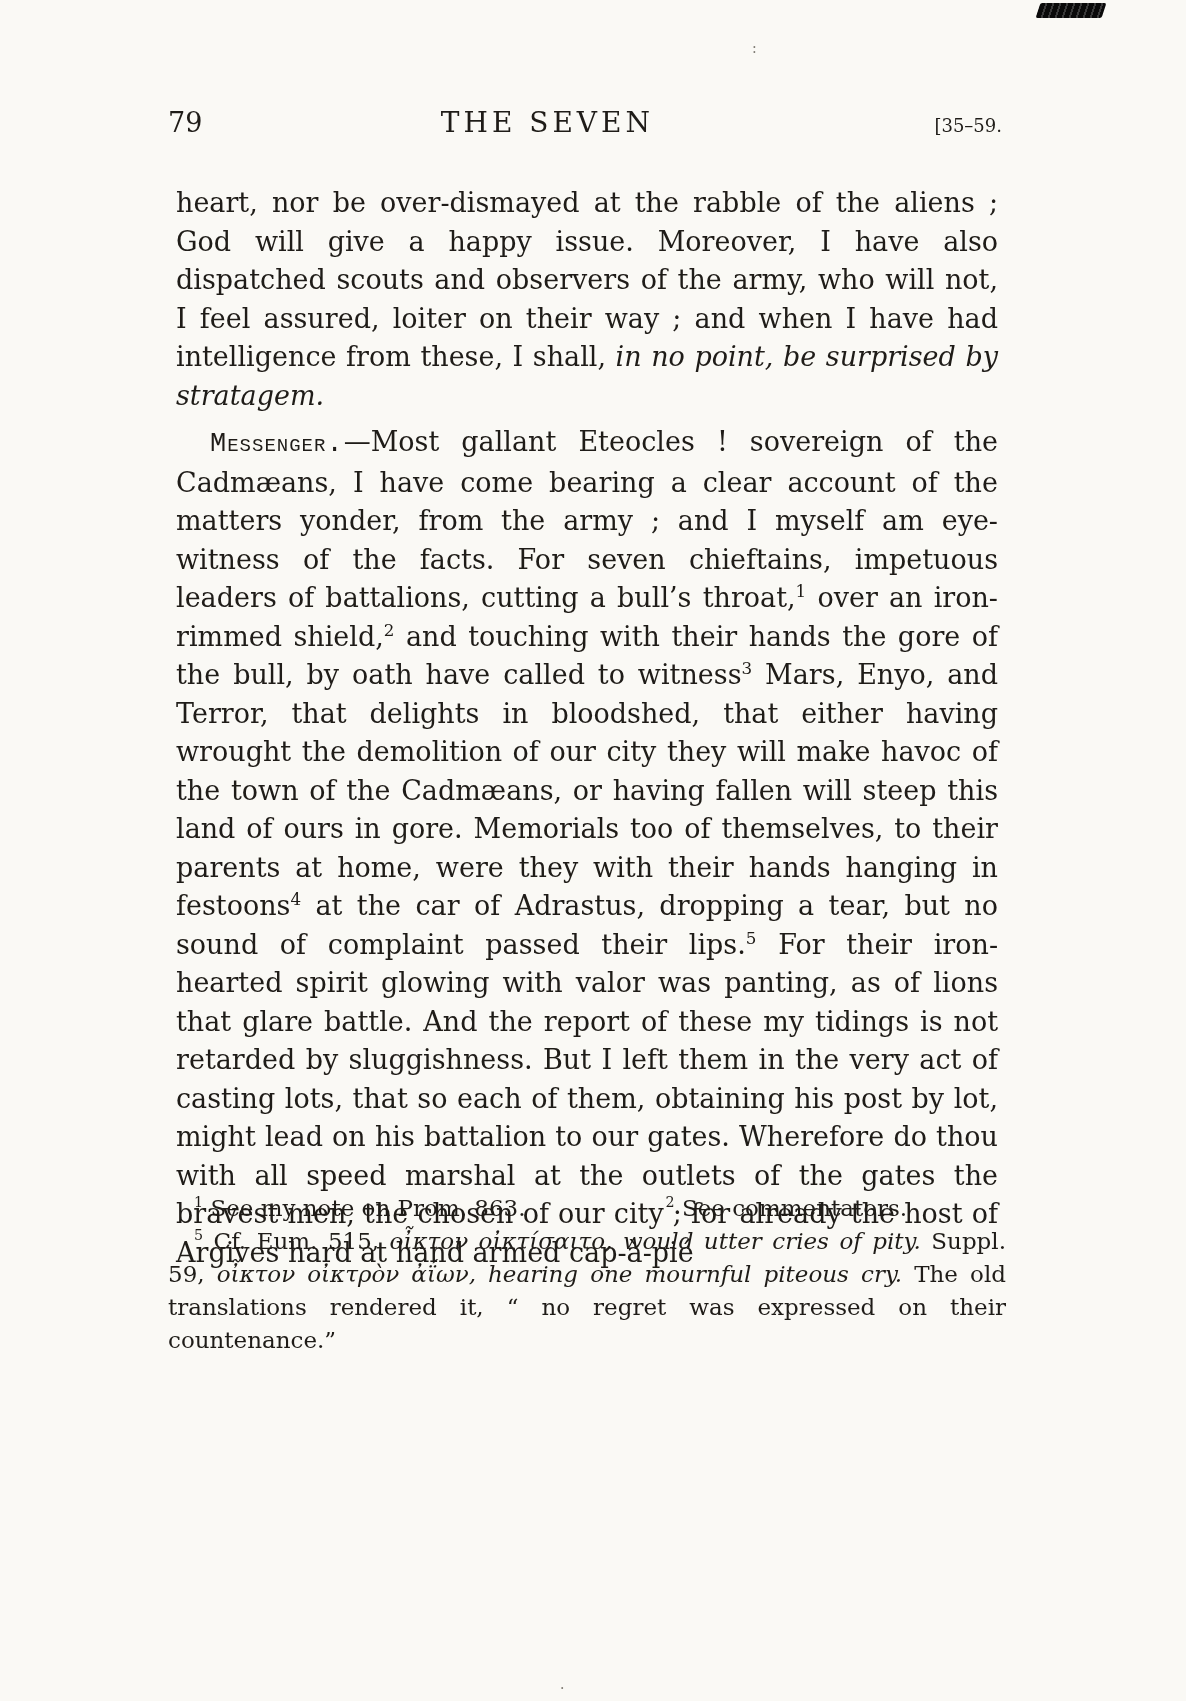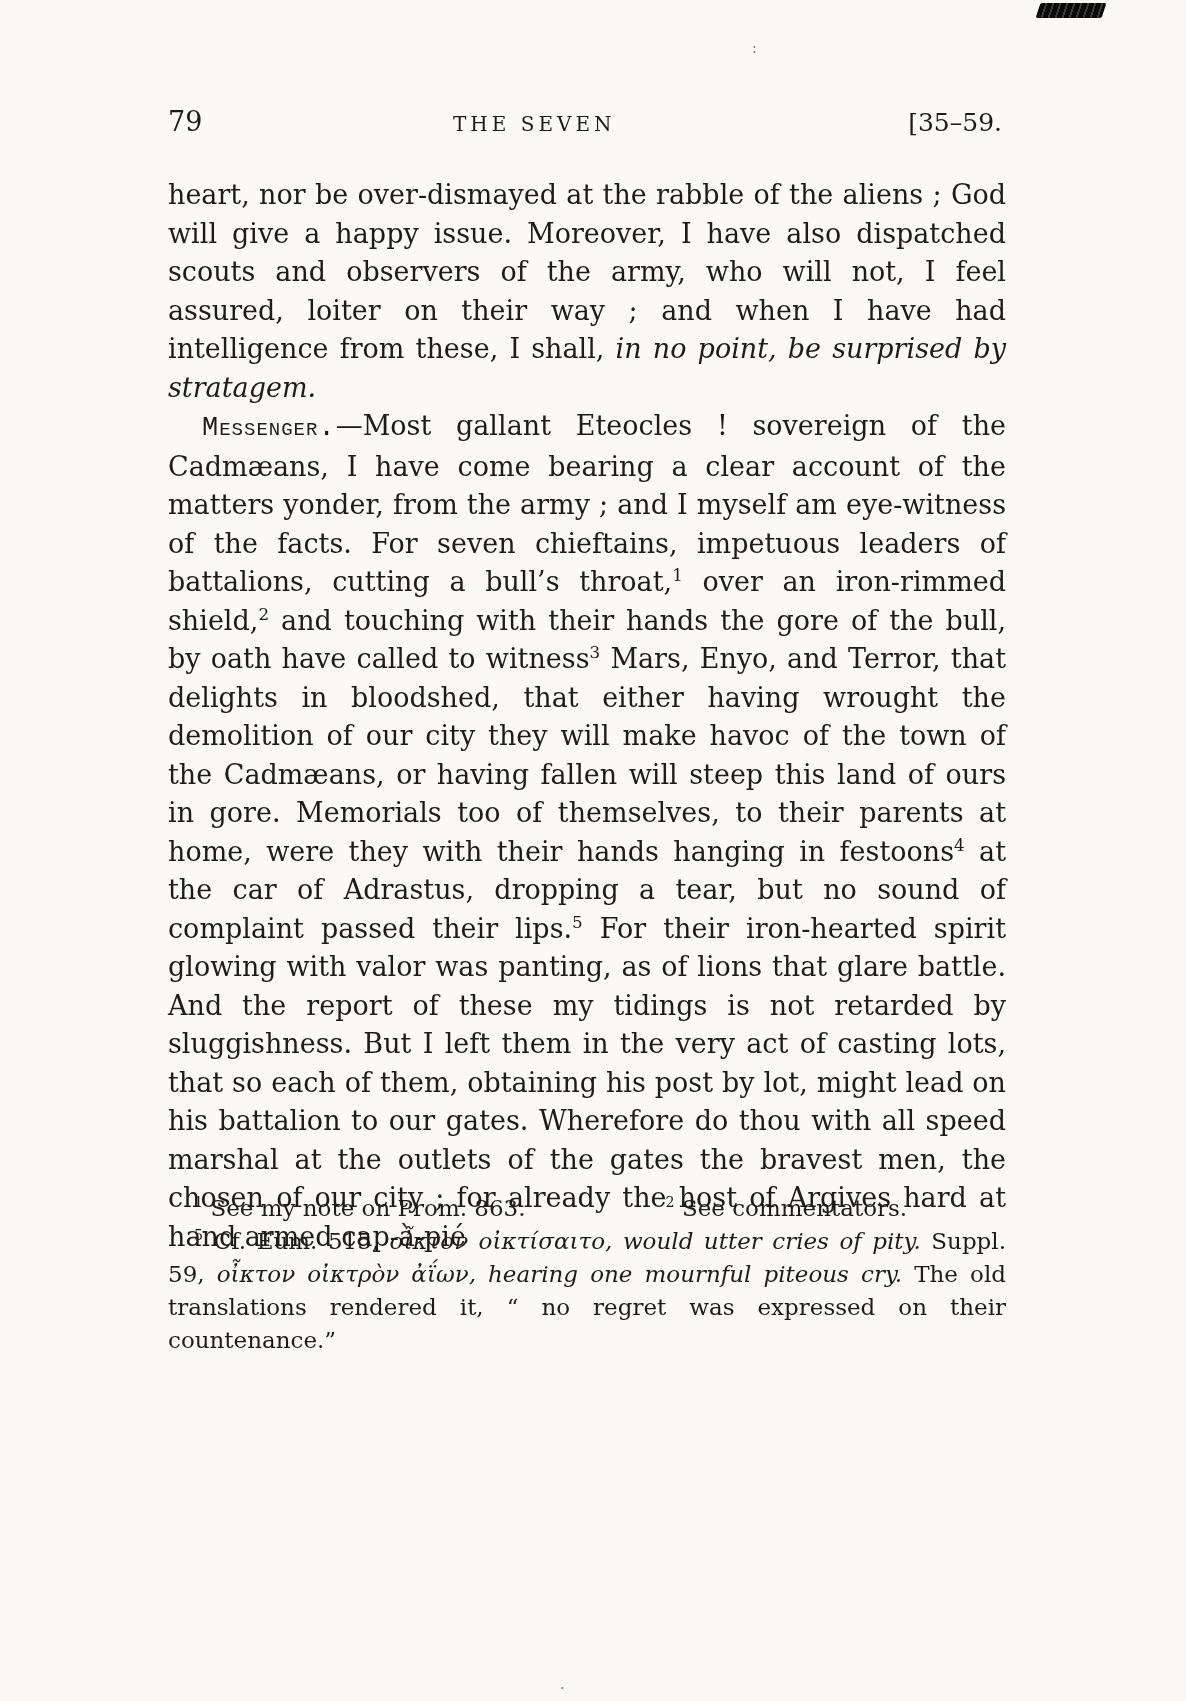--- a/index.html
+++ b/index.html
@@ -26,32 +26,32 @@
   .speck { position: absolute; color: #7d7a72; font-size: 14px; }
   .header {
     position: absolute;
     top: 106px; left: 0; right: 0;
     padding: 0 184px 0 168px;
     display: flex;
     justify-content: space-between;
     align-items: baseline;
   }
   .page-number { font-size: 27px; }
-  .page-title  { font-size: 20px; letter-spacing: 4px; text-align: right; }
-  .section-ref { font-size: 25px; margin-left: 42px; }
+  .page-title  { font-size: 28px; letter-spacing: 4px; text-align: right; }
+  .section-ref { font-size: 18px; margin-left: 42px; }
   .body-text {
     position: absolute;
     top: 176px;
     left: 168px;
     width: 838px;
     font-size: 27px;
     line-height: 38.5px;
     text-align: justify;
   }
-  .para { margin: 0; }
+  .para { margin: 8px; }
   .para.indent { text-indent: 34px; }
   .footnotes {
     position: absolute;
     top: 1192px;
     left: 168px;
     width: 838px;
     font-size: 23px;
     line-height: 33px;
     text-align: justify;
   }

